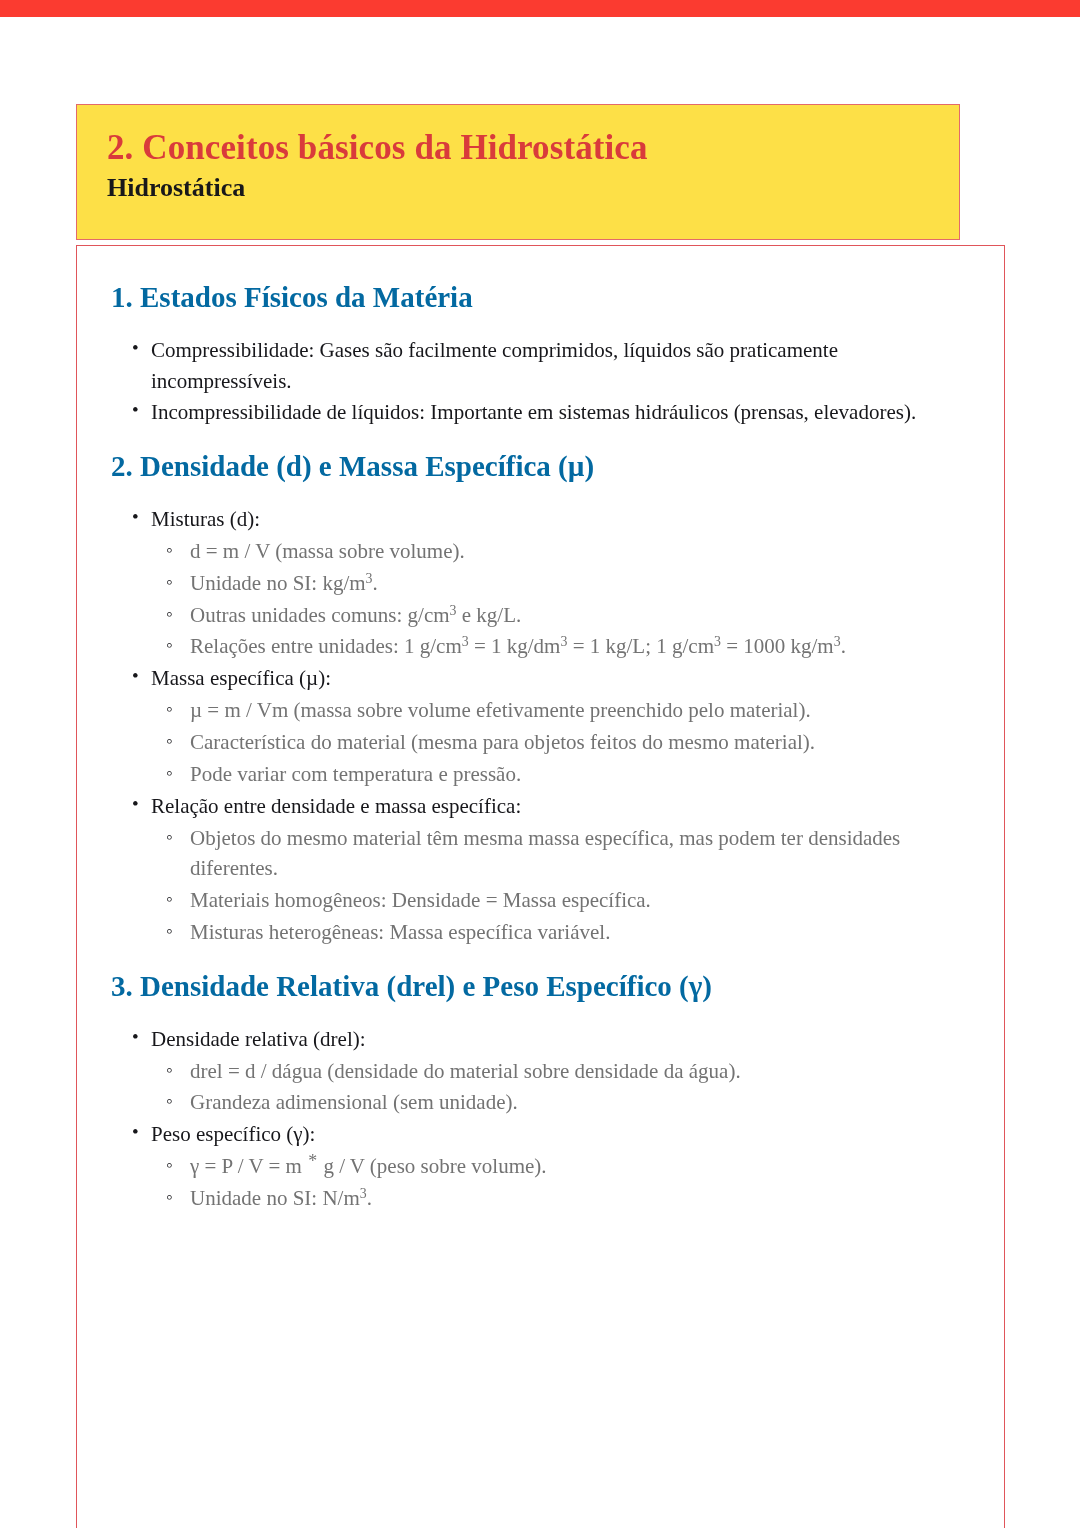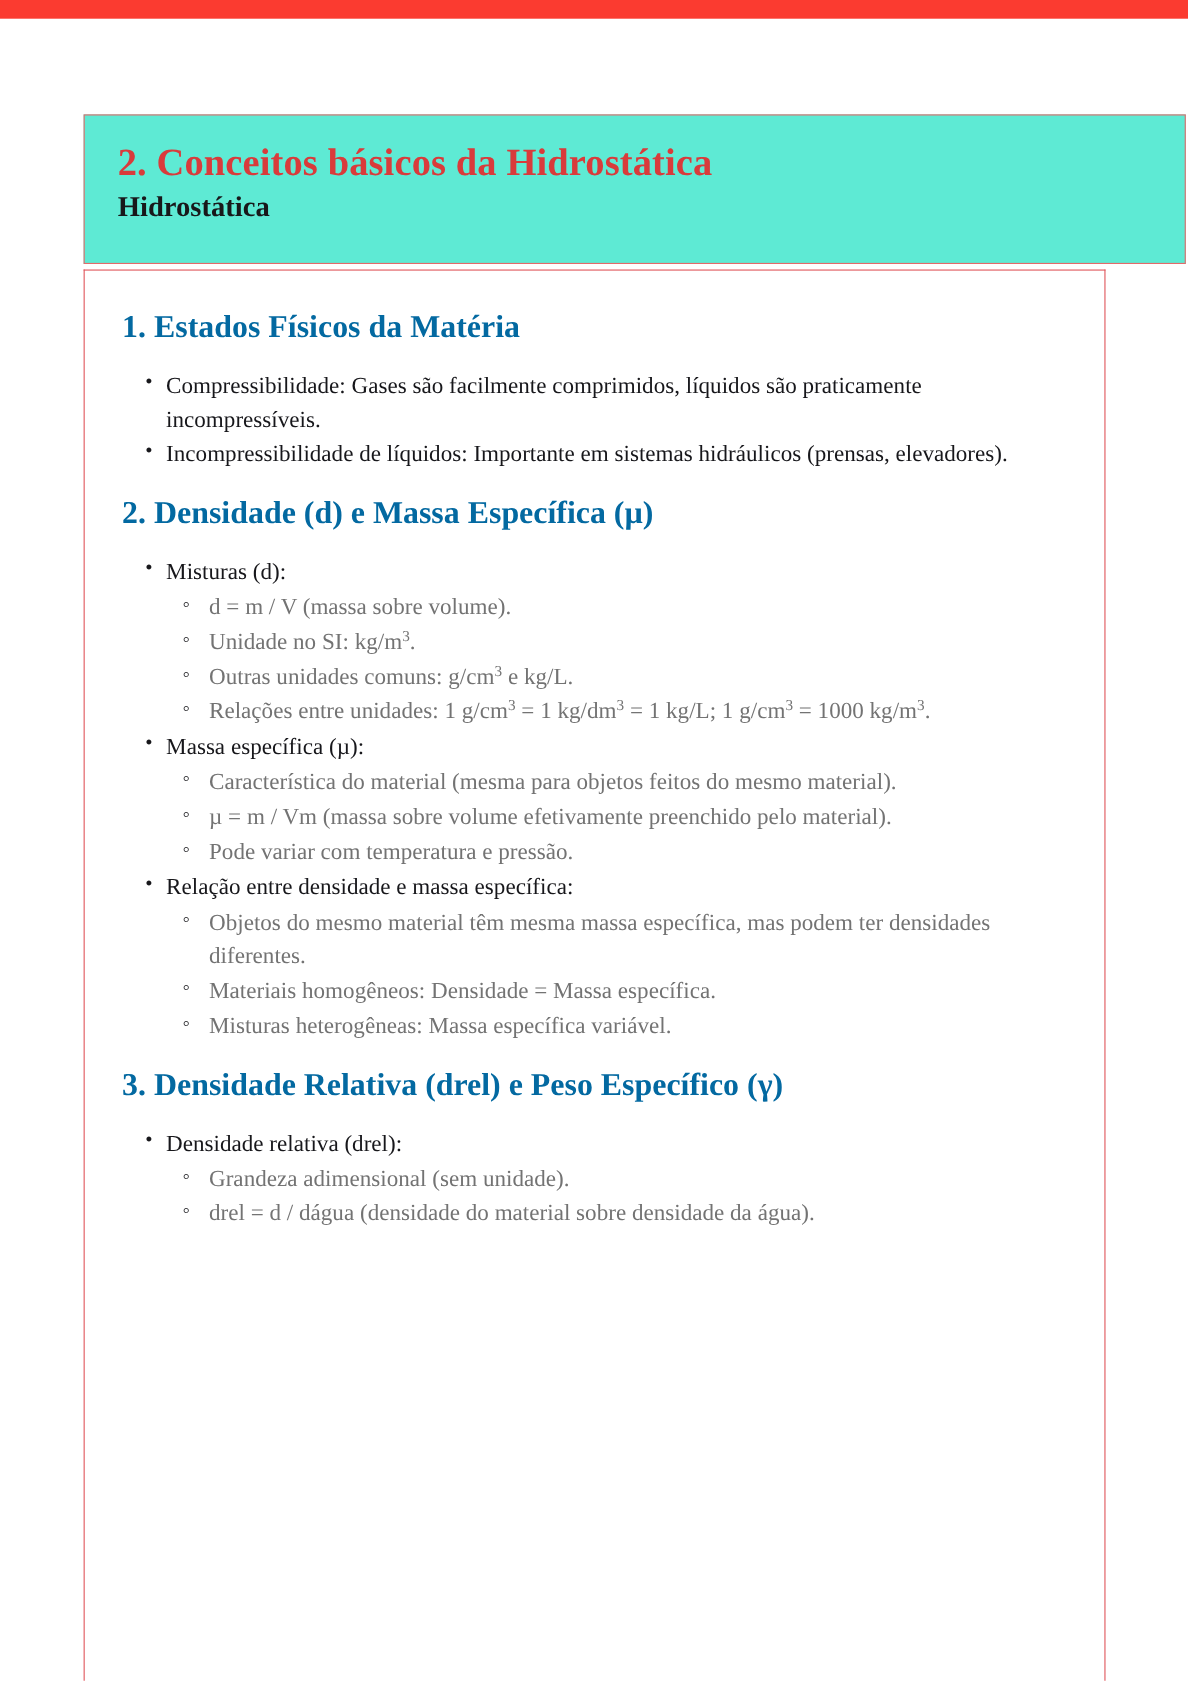--- a/index.html
+++ b/index.html
@@ -29,24 +29,24 @@
     height: 17px;
     width: 100%;
     background: #fb3b30;
   }
 
   
   .header-card {
     position: absolute;
     left: 76px;
     top: 104px;
-    width: 1002px;
+    width: 884px;
     box-sizing: border-box;
     border: 1.4px solid #e36a6a;
-    background: #5eead4;
+    background: #fde047;
     padding: 22px 30px 36px 30px;
   }
   .doc-title {
     font-size: 35px;
     font-weight: bold;
     color: #d93b3b;
     line-height: 1.18;
     letter-spacing: 0.1px;
     margin: 0 0 4px 0;
   }
@@ -177,43 +177,50 @@
               <ul class="level2">
                 <li class="bullet2">d = m / V (massa sobre volume).</li>
                 <li class="bullet2">Unidade no SI: kg/m<sup>3</sup>.</li>
                 <li class="bullet2">Outras unidades comuns: g/cm<sup>3</sup> e kg/L.</li>
                 <li class="bullet2">Relações entre unidades: 1 g/cm<sup>3</sup> = 1 kg/dm<sup>3</sup> = 1 kg/L; 1 g/cm<sup>3</sup> = 1000 kg/m<sup>3</sup>.</li>
               </ul>
             </li>
             <li class="bullet1">
               <span class="b1-text">Massa específica (µ):</span>
               <ul class="level2">
+                <li class="bullet2">µ = m / Vm (massa sobre volume efetivamente preenchido pelo material).</li>
                 <li class="bullet2">Característica do material (mesma para objetos feitos do mesmo material).</li>
-                <li class="bullet2">µ = m / Vm (massa sobre volume efetivamente preenchido pelo material).</li>
                 <li class="bullet2">Pode variar com temperatura e pressão.</li>
               </ul>
             </li>
             <li class="bullet1">
               <span class="b1-text">Relação entre densidade e massa específica:</span>
               <ul class="level2">
                 <li class="bullet2">Objetos do mesmo material têm mesma massa específica, mas podem ter densidades diferentes.</li>
                 <li class="bullet2">Materiais homogêneos: Densidade = Massa específica.</li>
                 <li class="bullet2">Misturas heterogêneas: Massa específica variável.</li>
               </ul>
             </li>
           </ul>
         </div>
         <div class="section">
           <div class="section-heading">3. Densidade Relativa (drel) e Peso Específico (γ)</div>
           <ul class="level1">
             <li class="bullet1">
               <span class="b1-text">Densidade relativa (drel):</span>
               <ul class="level2">
+                <li class="bullet2">drel = d / dágua (densidade do material sobre densidade da água).</li>
                 <li class="bullet2">Grandeza adimensional (sem unidade).</li>
-                <li class="bullet2">drel = d / dágua (densidade do material sobre densidade da água).</li>
+              </ul>
+            </li>
+            <li class="bullet1">
+              <span class="b1-text">Peso específico (γ):</span>
+              <ul class="level2">
+                <li class="bullet2">γ = P / V = m <span class="raised-star">*</span> g / V (peso sobre volume).</li>
+                <li class="bullet2">Unidade no SI: N/m<sup>3</sup>.</li>
               </ul>
             </li>
           </ul>
         </div>
       </div>
   </div>
 
 </div>
 
 </body></html>

